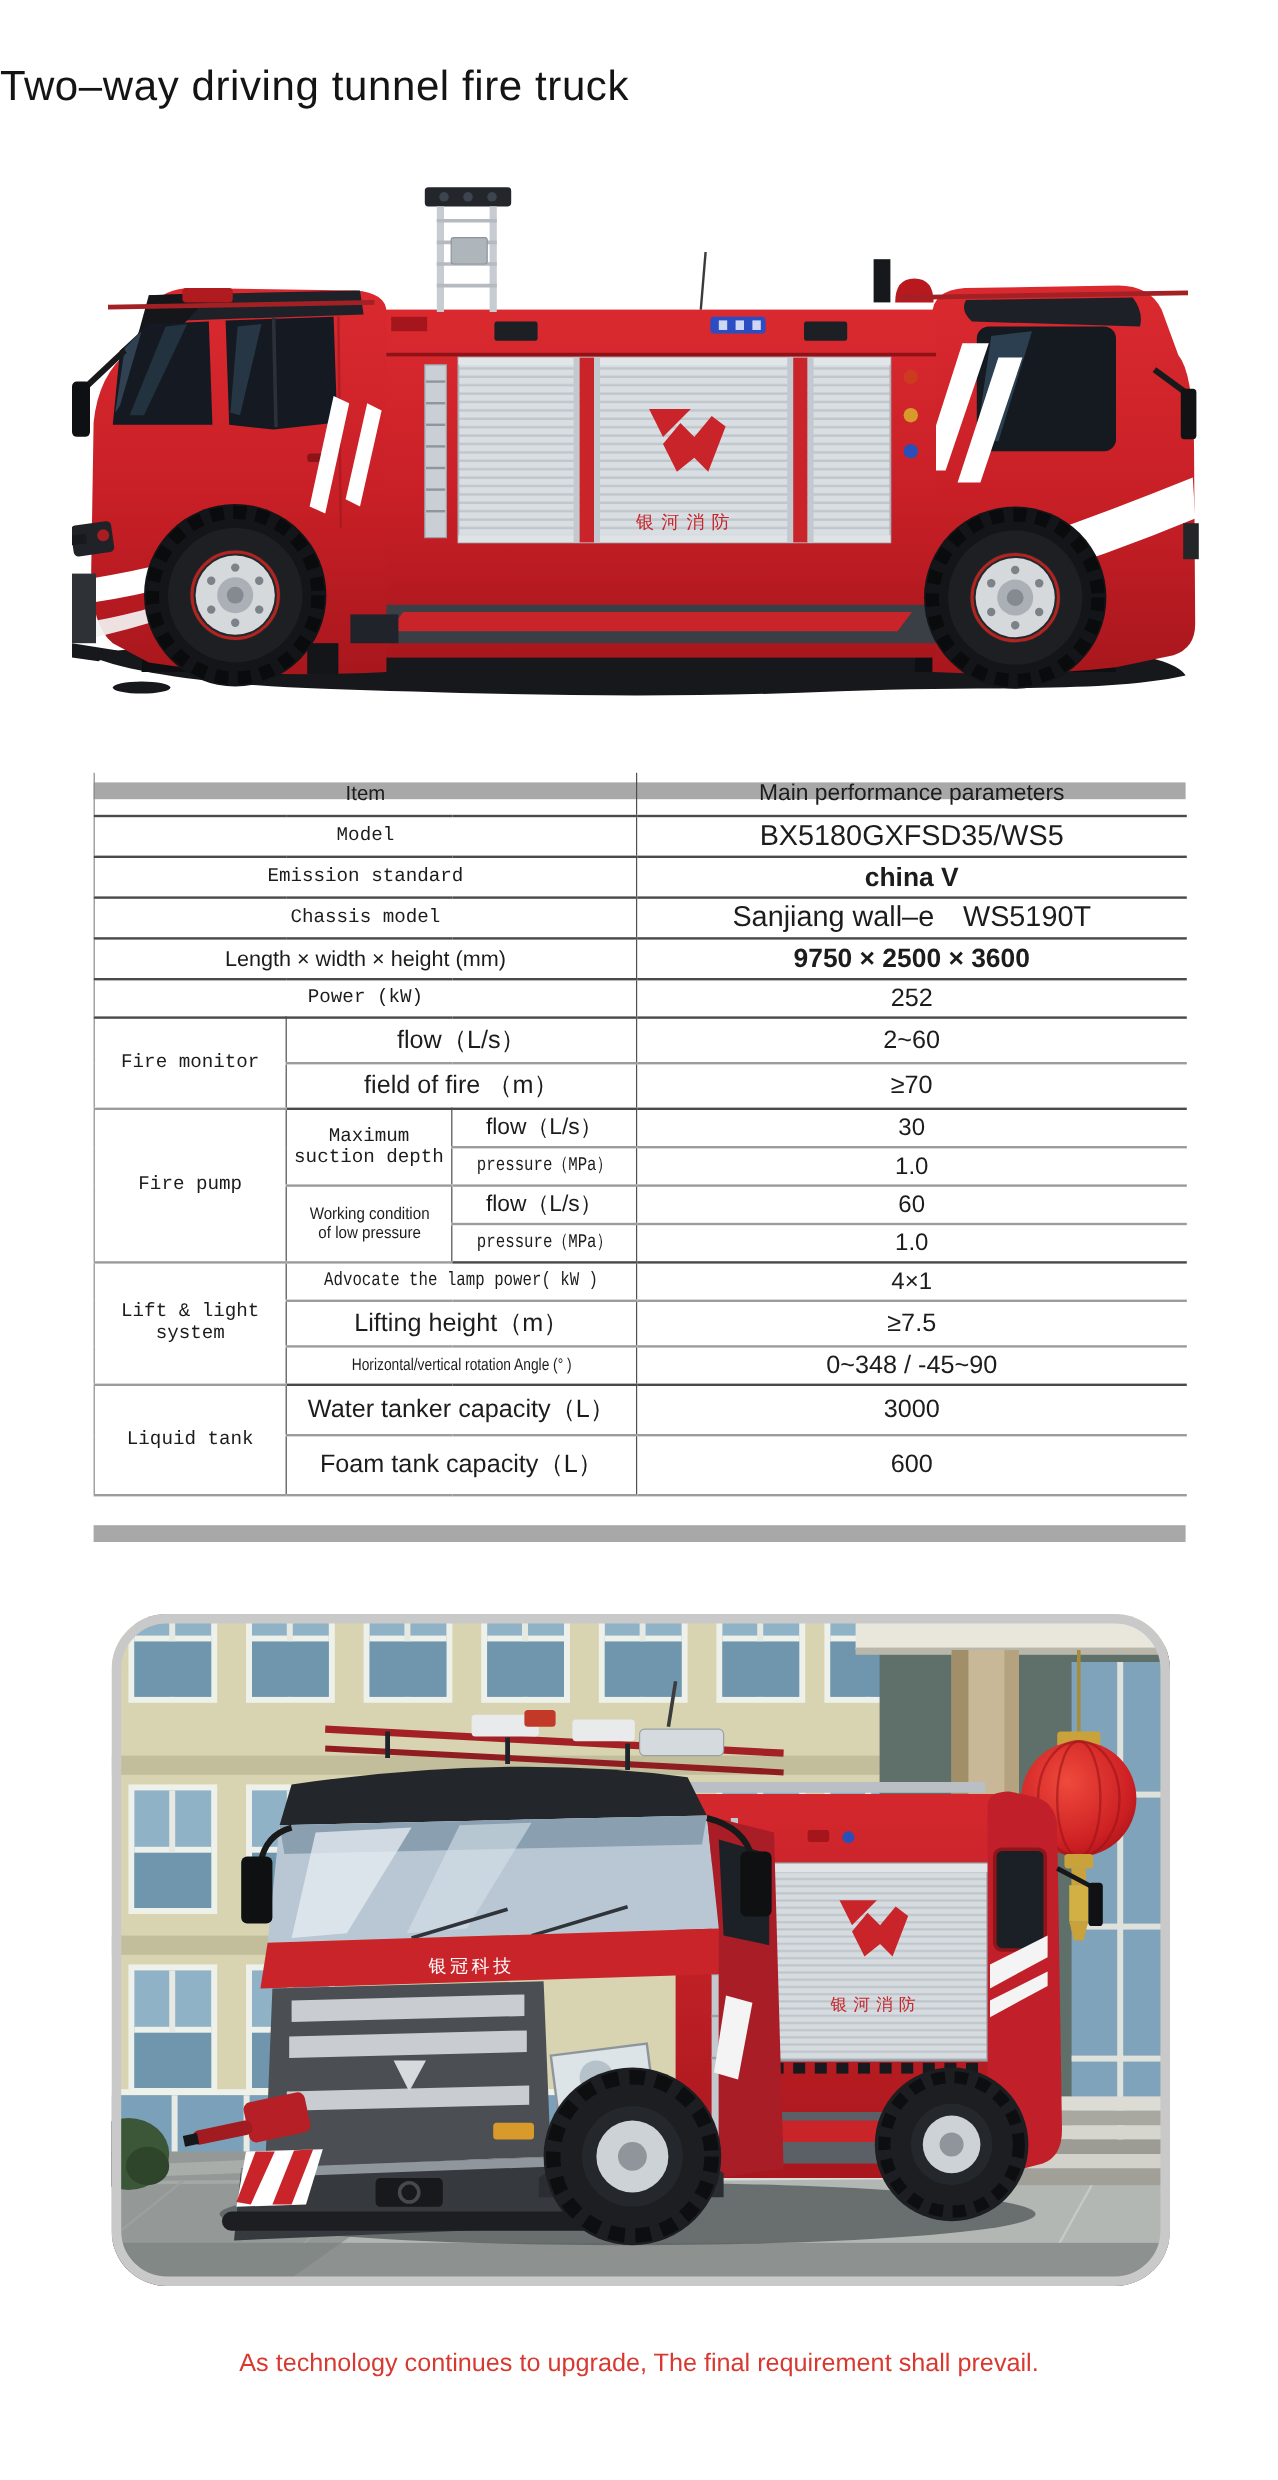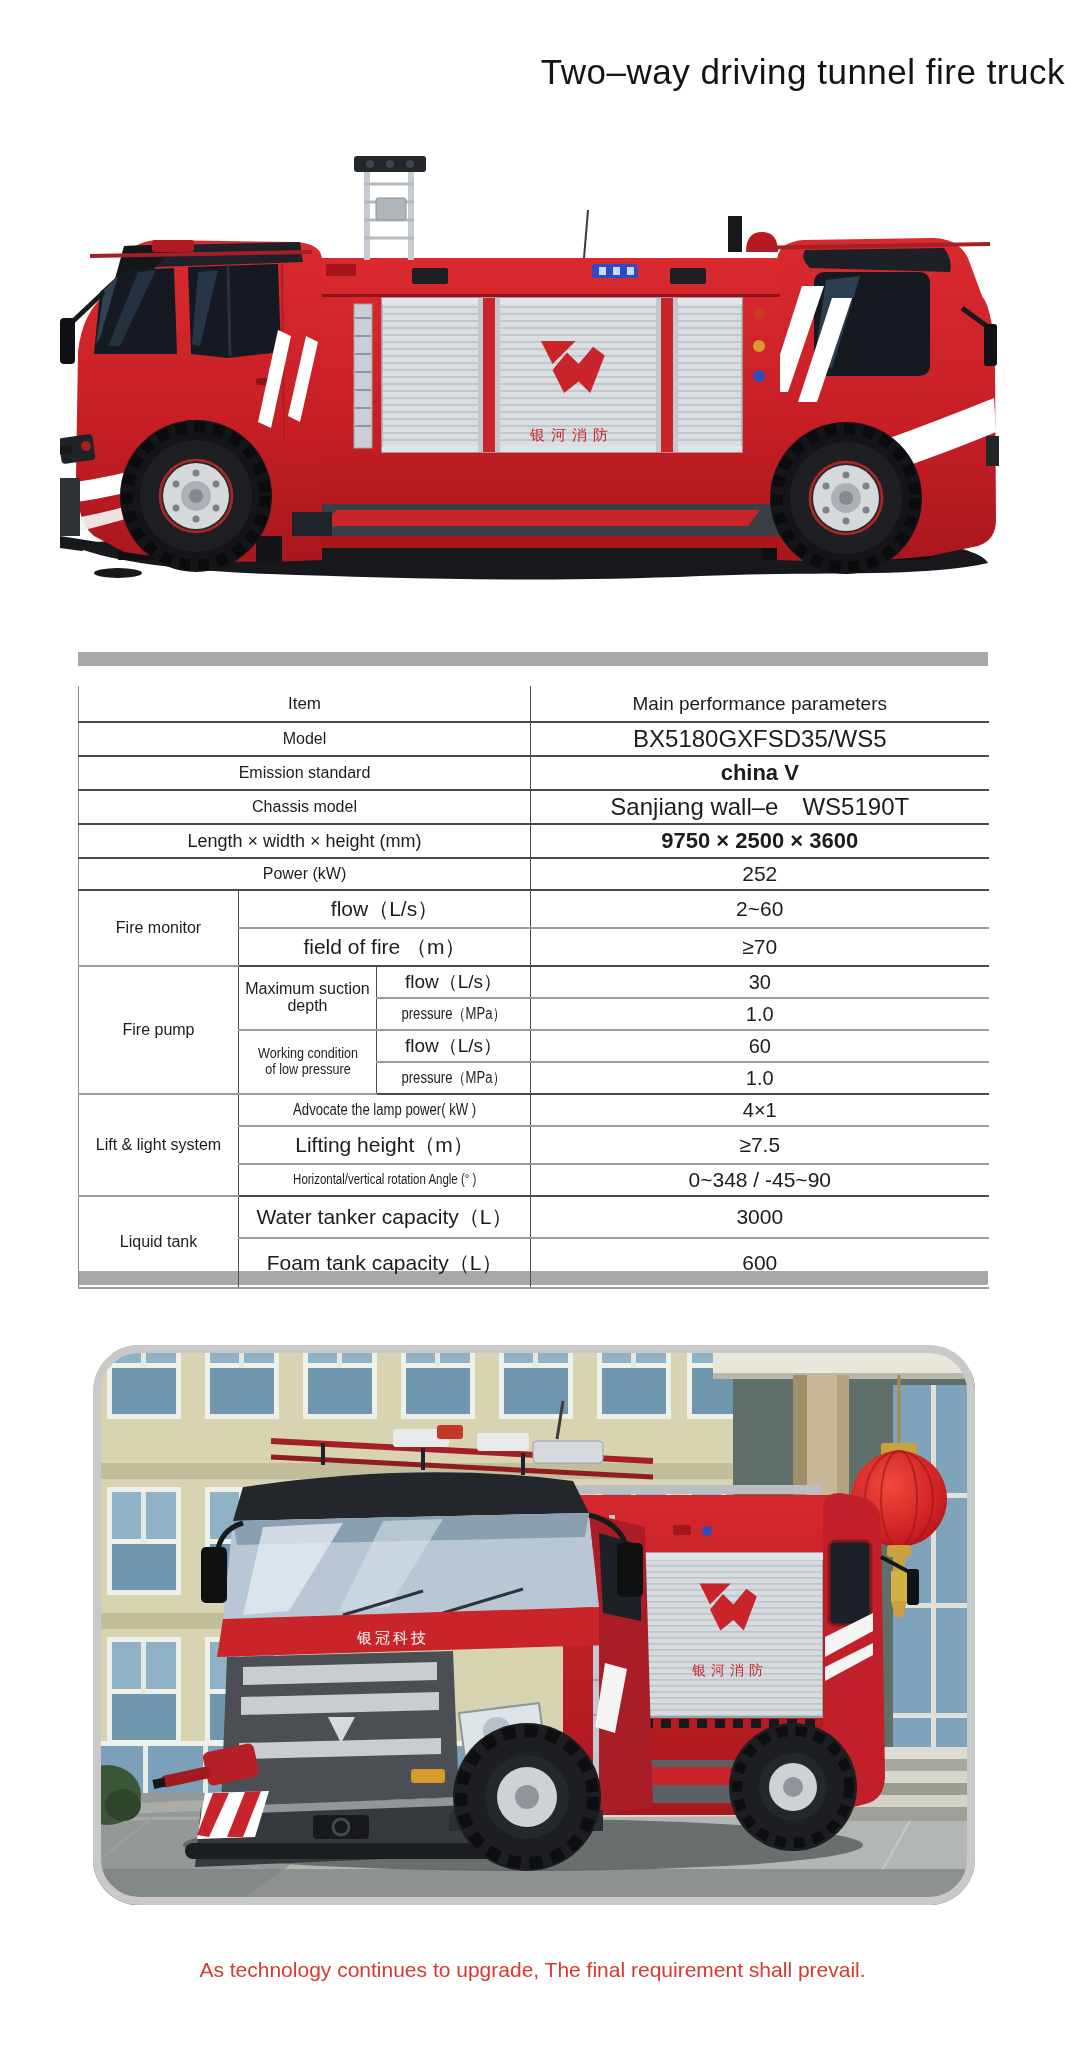--- a/index.html
+++ b/index.html
@@ -1,31 +1,31 @@
 <!DOCTYPE html>
 <html><head>
 <meta charset="utf-8">
 <style>
   html,body{margin:0;padding:0;background:#ffffff;}
   .page{position:relative;width:1065px;height:2067px;background:#ffffff;overflow:hidden;
         font-family:"Liberation Sans","DejaVu Sans",sans-serif;color:#1c1c1c;}
-  .page-title{position:absolute;left:0;top:52px;width:1065px;text-align:right;
+  .page-title{position:absolute;left:0;top:52px;width:1065px;text-align:left;
       font-size:35px;font-weight:400;letter-spacing:0.5px;color:#141414;}
   .truck-art{position:absolute;left:60px;top:140px;}
   .photo-art{position:absolute;left:93px;top:1345px;}
   .graybar{position:absolute;left:78px;width:910px;height:14px;background:#a8a8a8;}
   .bar-top{top:652px;} .bar-bottom{top:1271px;}
-  table.spec{position:absolute;left:78px;top:686px;width:910px;border-collapse:collapse;
+  table.spec{position:absolute;left:78px;top:644px;width:910px;border-collapse:collapse;
       table-layout:fixed;border-left:1.5px solid #8a8a8a;}
   table.spec td{border-bottom:2px solid #9c9c9c;text-align:center;vertical-align:middle;
       padding:0 4px;color:#1c1c1c;line-height:1.12;}
   tr.sep td{border-bottom:2.5px solid #4a4a4a;}
   td.bsep{border-bottom:2.5px solid #4a4a4a;}
   td.vr{border-right:1.5px solid #4f4f4f;}
-  .fz14{font-size:14px;} .fz16{font-size:16px;} .fz17{font-size:17px;}
+  .fz14{font-size:14px;} .fz16{font-size:16px;font-family:Liberation Mono, monospace;} .fz17{font-size:17px;}
   .fz18{font-size:18px;} .fz19{font-size:19px;} .fz20{font-size:20px;} .fz21{font-size:21px;}
   .fz22{font-size:22px;font-weight:bold;} .fz24{font-size:24px;}
   .cond{display:inline-block;transform:scaleX(.82);white-space:nowrap;}
   .cond2{display:inline-block;transform:scaleX(.9);}
   .h36{height:36px;} .h34{height:34px;} .h32{height:32px;} .h38{height:38px;} .h42{height:42px;} .h46{height:50px;margin-top:16px;}
   .footer-line{position:absolute;left:0;width:1065px;text-align:center;}
   .footer-1{top:1930px;font-size:17px;}
   .footer-2{top:1958px;font-size:21px;}
 </style>
 </head>

